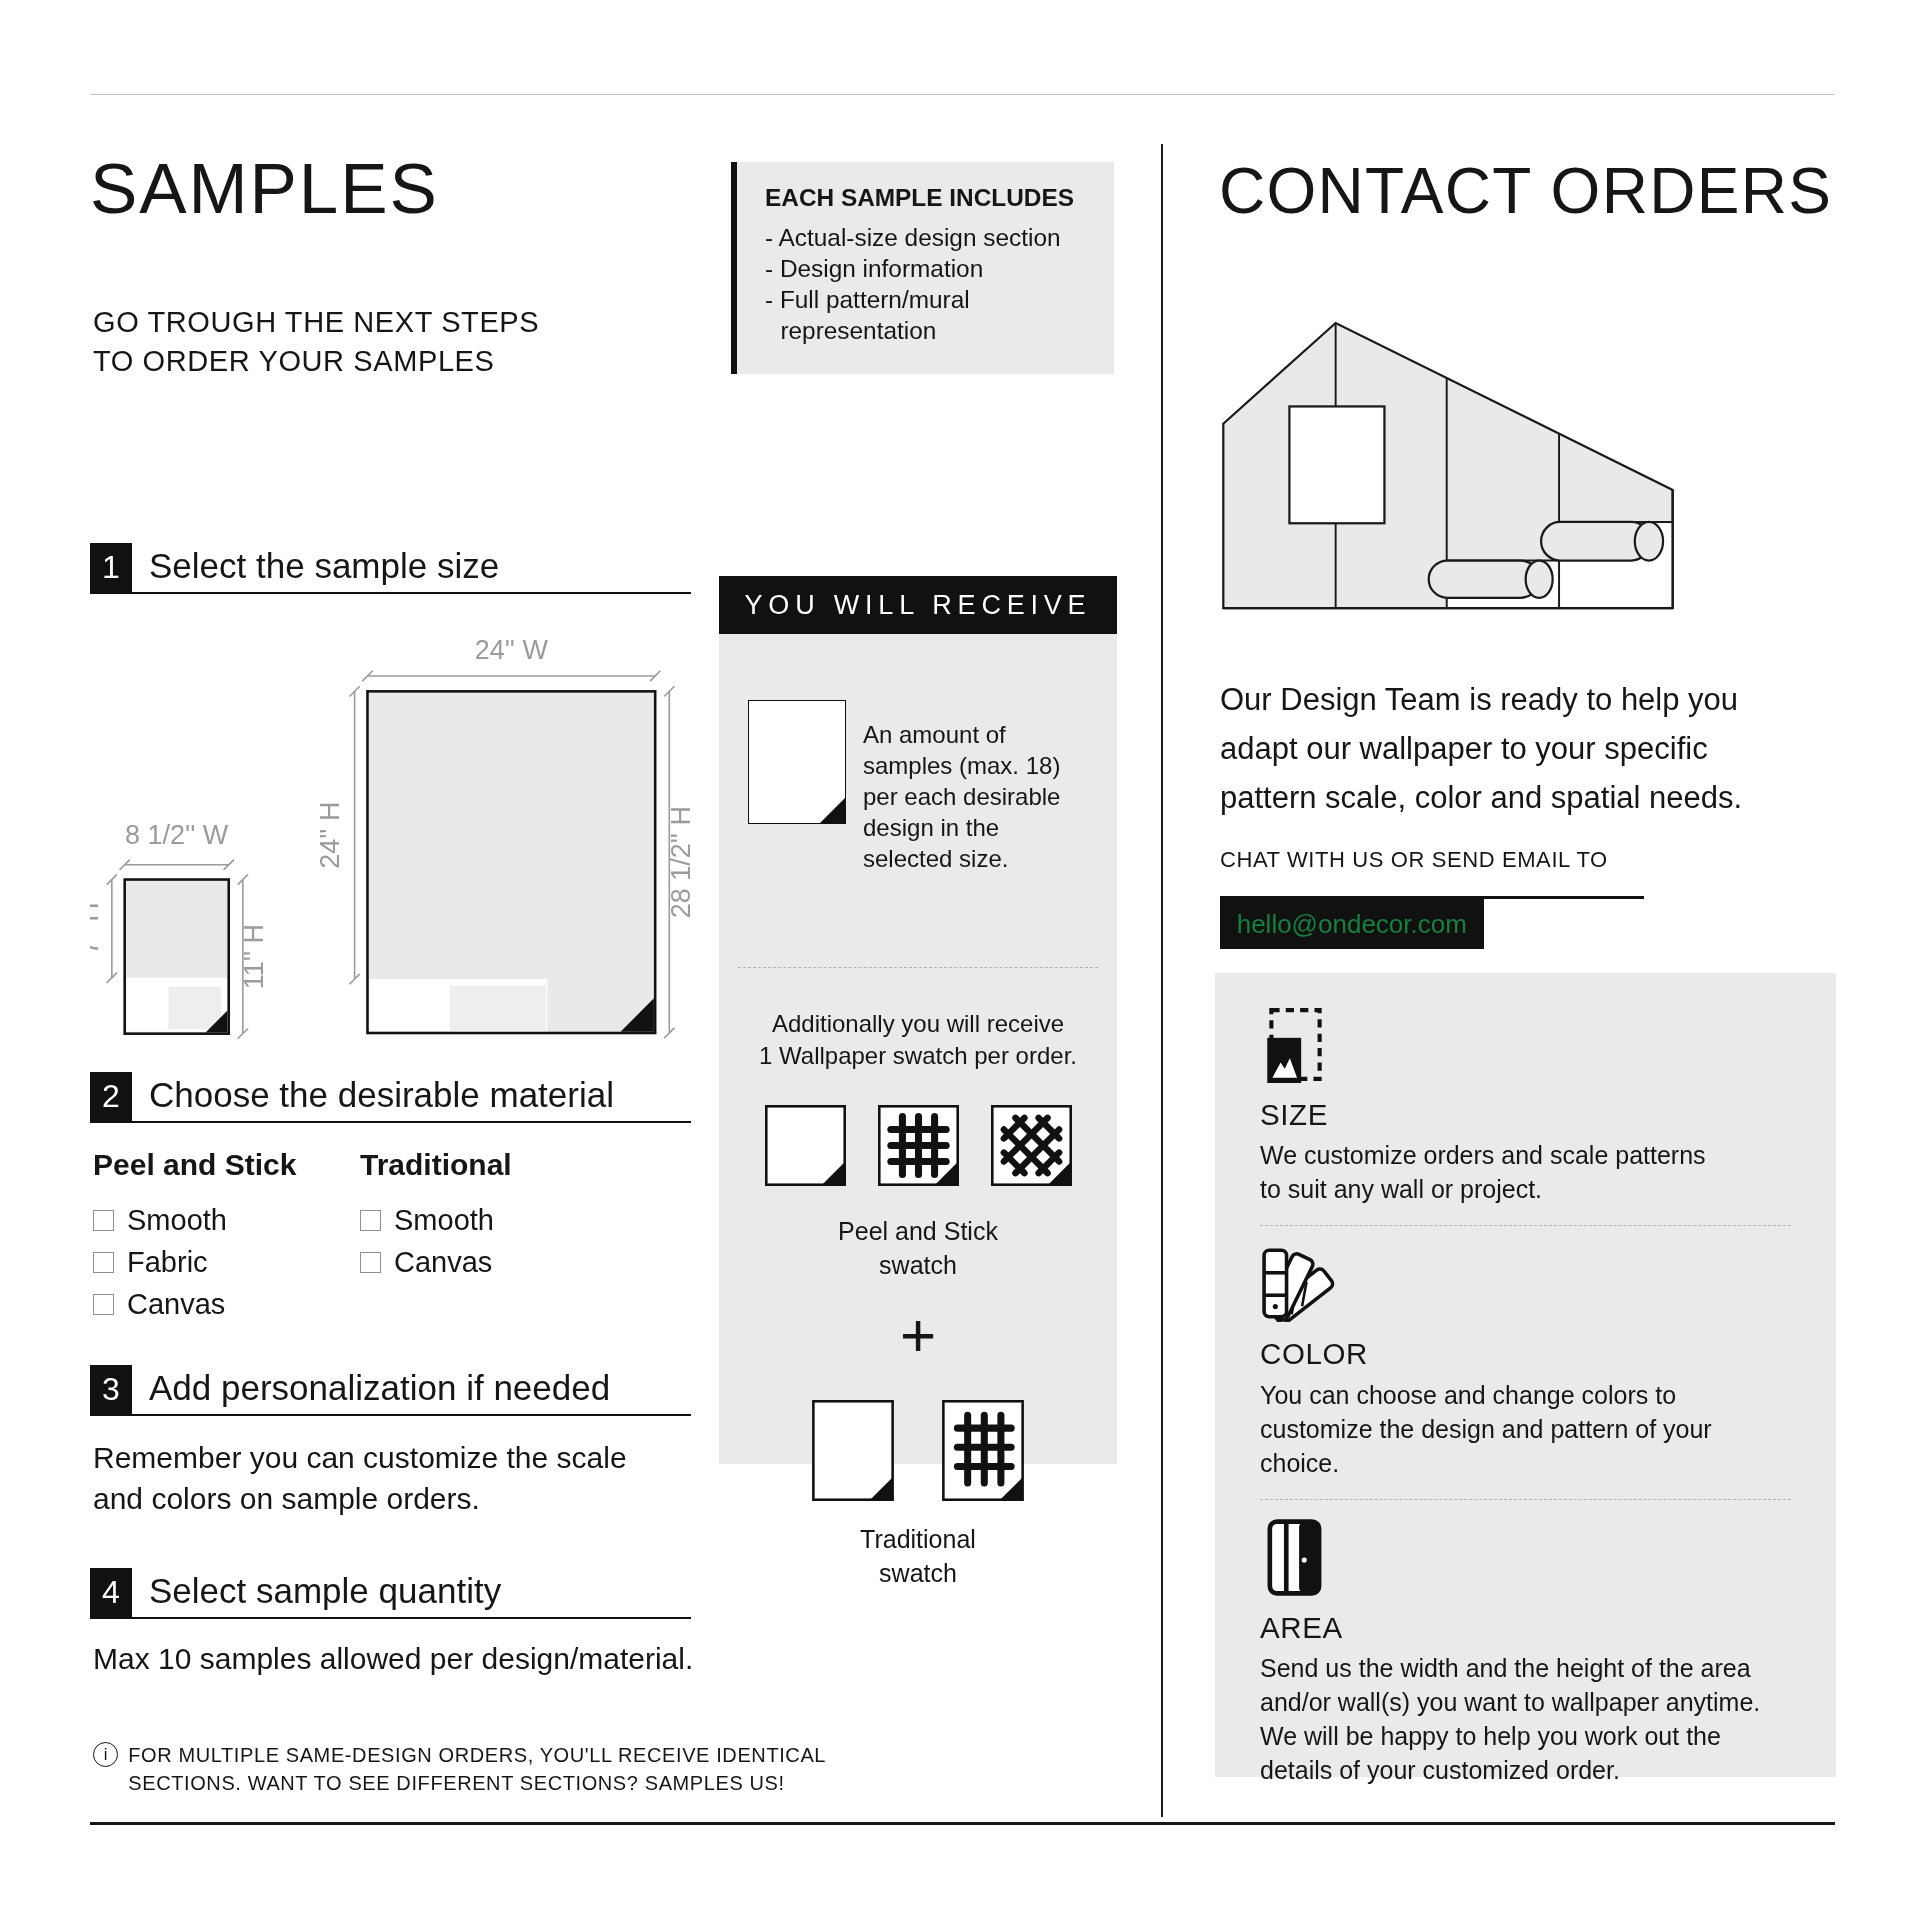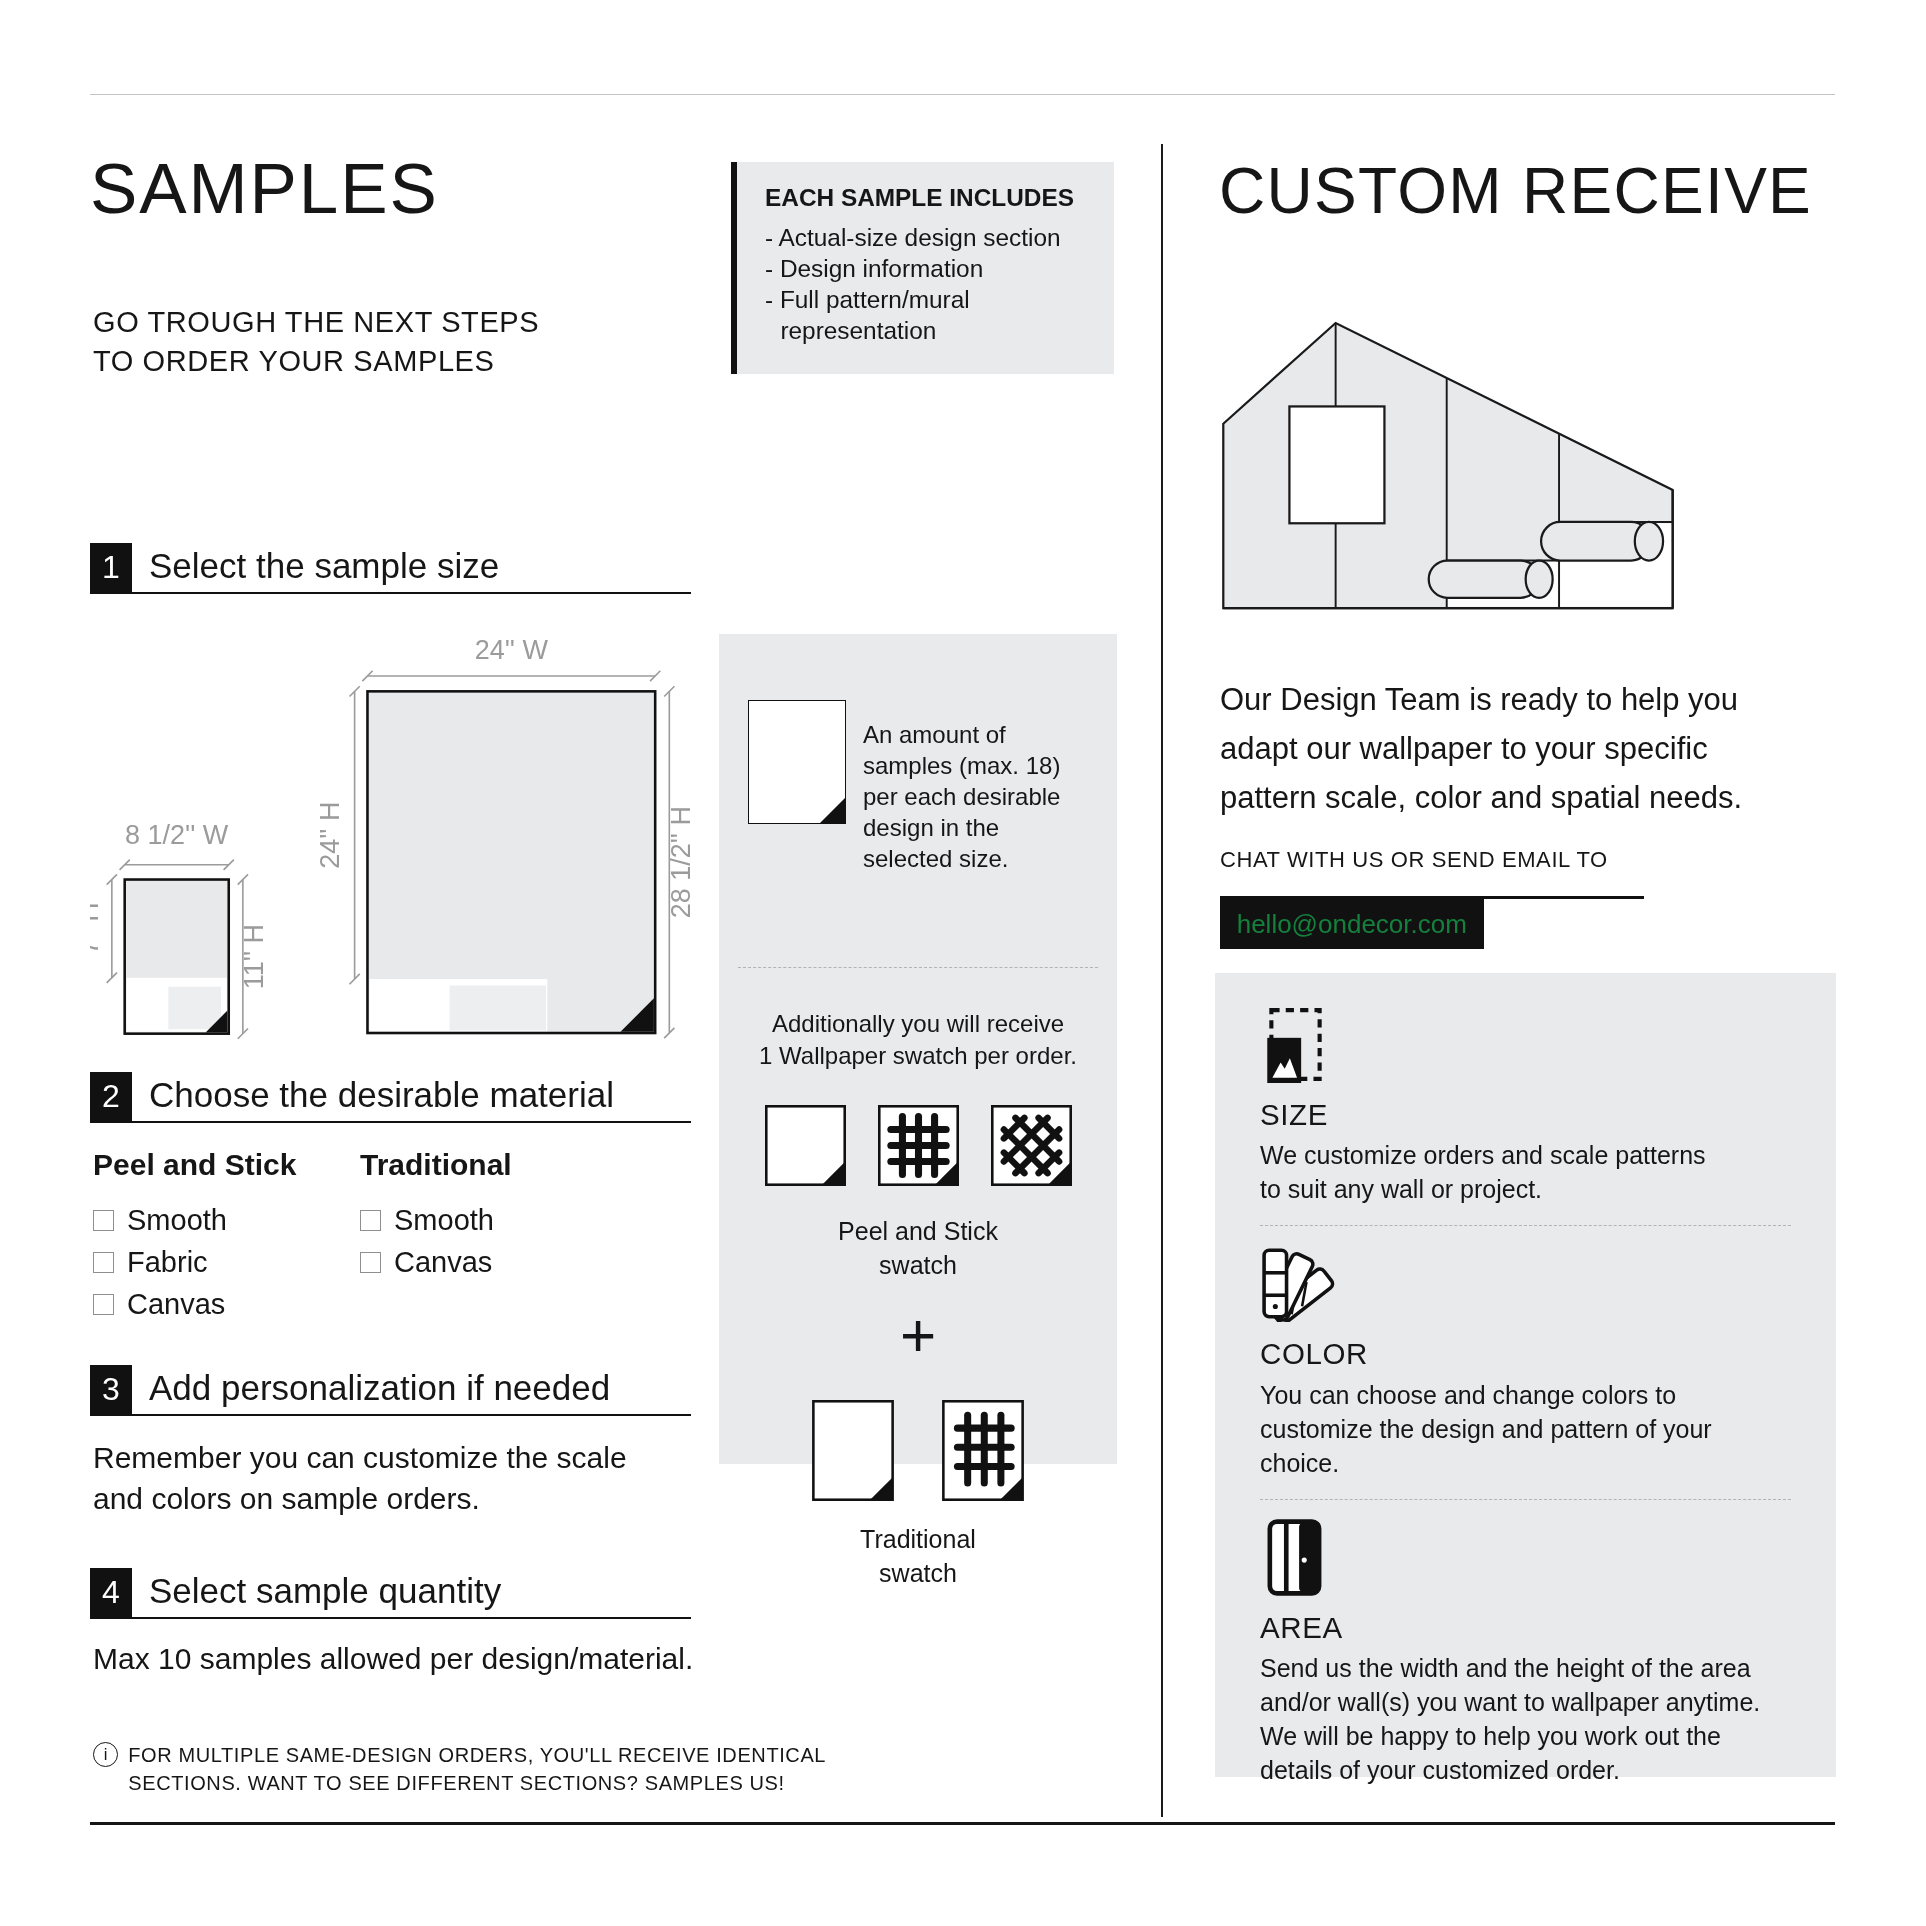--- a/index.html
+++ b/index.html
@@ -172,20 +172,21 @@
   </div>
 
   <div class="abs note">
     <div class="info-circle">i</div>
     <div class="note-text">
       <div>FOR MULTIPLE SAME-DESIGN ORDERS, YOU'LL RECEIVE IDENTICAL</div>
       <div>SECTIONS. WANT TO SEE DIFFERENT SECTIONS? SAMPLES US!</div>
     </div>
   </div>
 
+  <div class="abs receive-bar">YOU WILL RECEIVE</div>
 
   <div class="abs receive-panel">
     <div class="sheet fold"></div>
     <div class="amount-text">
       <div>An amount of</div>
       <div>samples (max. 18)</div>
       <div>per each desirable</div>
       <div>design in the</div>
       <div>selected size.</div>
     </div>
@@ -255,21 +256,21 @@
         <path d="M 125 122 L 125 155 L 92 155 Z" fill="#111"></path>
       </svg>
     </div>
 
     <div class="swatch-caption cap-trad">
       <div>Traditional</div>
       <div>swatch</div>
     </div>
   </div>
 
-  <div class="abs custom-title">CUSTOM RECEIVE</div>
+  <div class="abs custom-title">CONTACT ORDERS</div>
 
   <svg class="abs" style="left:1220px;top:305px;" width="655" height="321" viewBox="0 0 1020 500">
     <polygon points="5,185 180,28 705,288 705,472 5,472" fill="#e7e9eb" stroke="#1a1a1a" stroke-width="3.5"></polygon>
     <line x1="180" y1="28" x2="180" y2="472" stroke="#1a1a1a" stroke-width="3"></line>
     <line x1="353" y1="114" x2="353" y2="472" stroke="#1a1a1a" stroke-width="3"></line>
     <line x1="528" y1="200" x2="528" y2="472" stroke="#1a1a1a" stroke-width="3"></line>
 
     <rect x="530" y="340" width="173" height="130" fill="#ffffff"></rect>
     <rect x="355" y="400" width="171" height="70" fill="#ffffff"></rect>
     <line x1="528" y1="338" x2="705" y2="338" stroke="#1a1a1a" stroke-width="3"></line>

